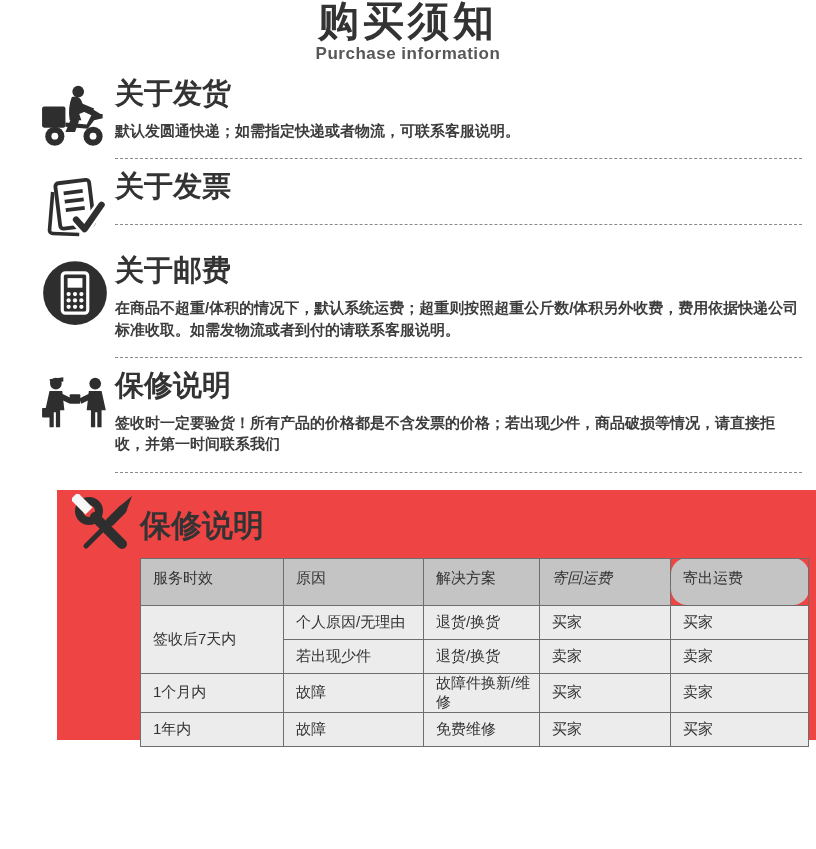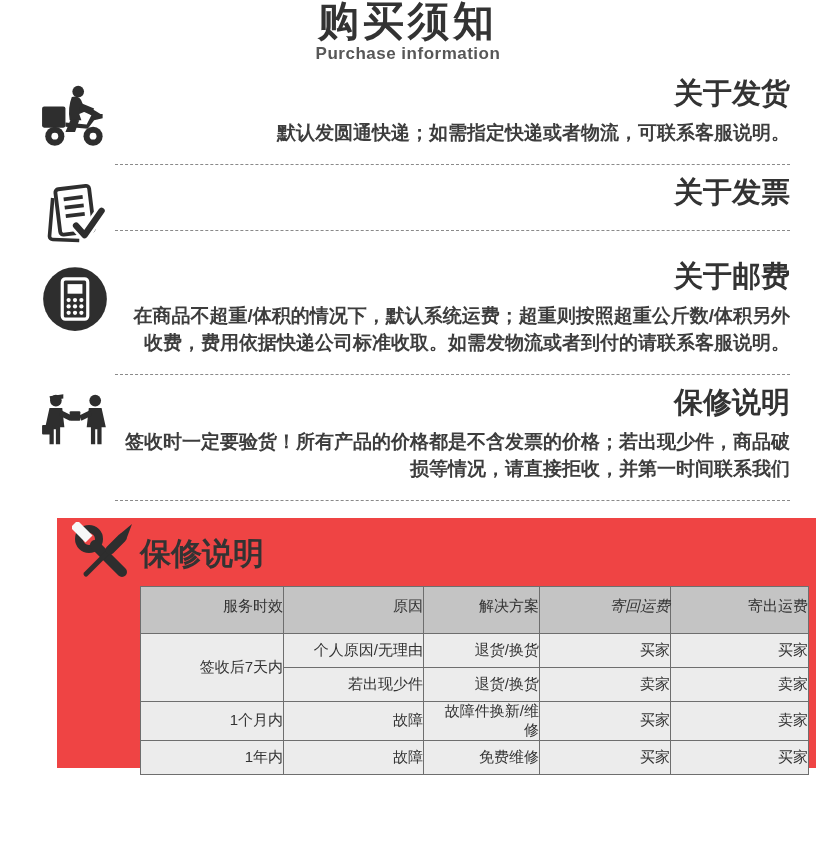--- a/index.html
+++ b/index.html
@@ -34,30 +34,30 @@
   .info-section { display: flex; padding-left: 34px; }
   .icon-col {
     width: 81px;
     flex: none;
     display: flex;
     justify-content: center;
     align-items: flex-start;
     padding-top: 16px;
   }
   .icon-col svg { width: 68px; height: 68px; }
-  .section-content { flex: 1; padding-right: 26px; text-align: right; }
+  .section-content { flex: 1; padding-right: 14px; }
   .section-title {
     margin: 8px 0 6px 0;
     font-size: 29px;
     font-weight: bold;
     color: #333333;
   }
   .section-body {
     margin: 0;
-    font-size: 19px;
+    font-size: 15px;
     font-weight: bold;
     line-height: 1.42;
     color: #3d3d3d;
   }
   .dotted-divider {
     border-bottom: 1px dashed #8a8a8a;
     margin-top: 17px;
     height: 0;
   }
   
@@ -79,36 +79,36 @@
   .warranty-table {
     border-collapse: collapse;
     margin-left: 68px;
     width: 668px;
     font-size: 15px;
     color: #333333;
     table-layout: fixed;
   }
   .warranty-table th, .warranty-table td {
     border: 1px solid #6e6e6e;
-    text-align: right;
+    text-align: left;
     font-weight: normal;
     padding: 0 0 0 12px;
   }
   .warranty-table thead th {
     background: #c4c4c4;
     height: 47px;
     vertical-align: top;
     padding-top: 10px;
   }
   .warranty-table td { background: #ececec; height: 34px; }
   .col-1 { width: 143px; }
   .col-2 { width: 140px; }
   .col-3 { width: 116px; }
   .col-4 { width: 131px; font-style: italic; }
-  .col-5 { width: 138px; }
+  .col-5 { width: 138px; border-radius: 16px; }
   .icon-fill { fill: #2e2e2e; }
   .icon-stroke { stroke: #2e2e2e; fill: none; }
 </style>
 </head>
 <body>
 
 <div class="page">
 
   <header class="page-header">
     <h1 class="page-title">购买须知</h1>

